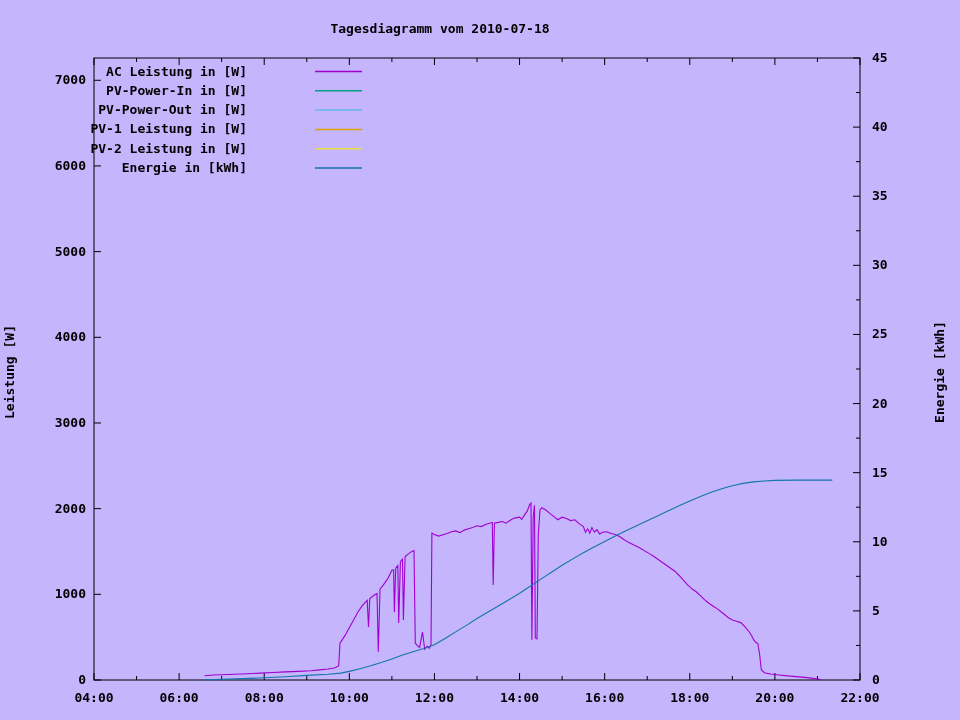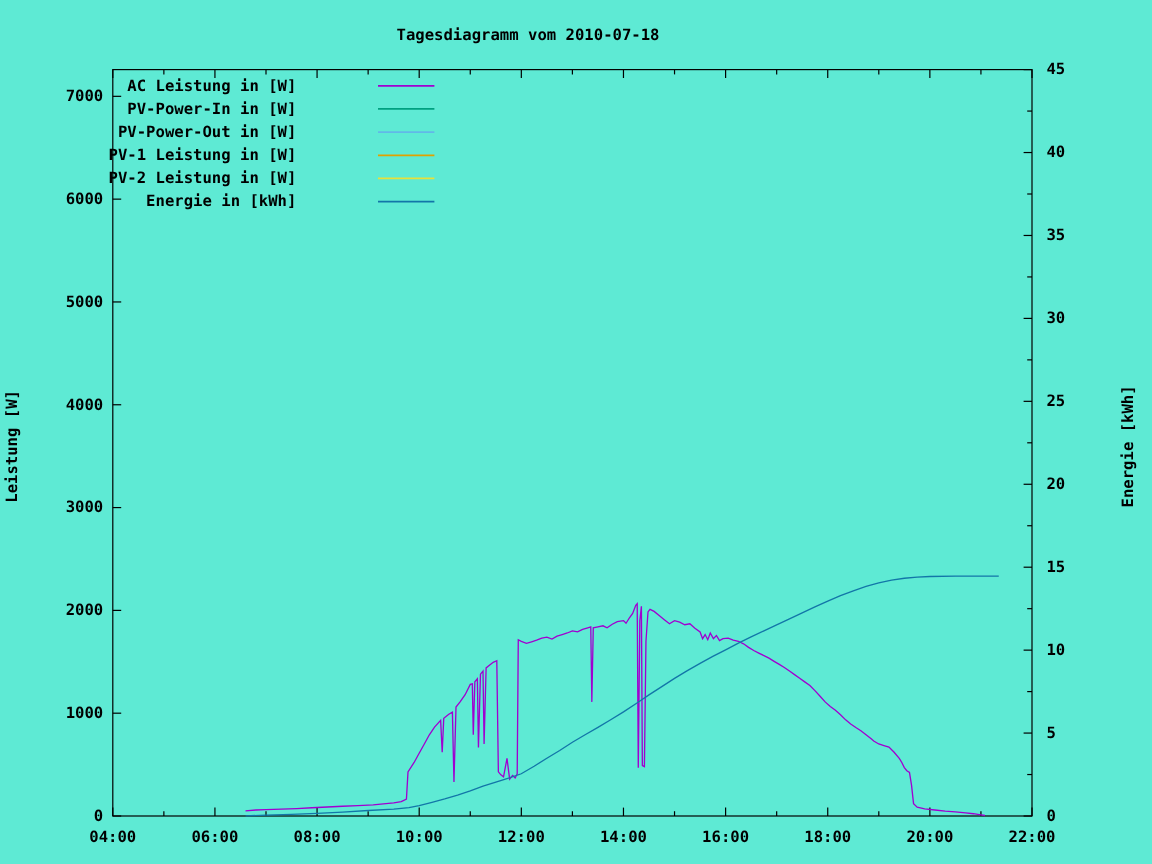--- a/index.html
+++ b/index.html
@@ -1,16 +1,16 @@
 <!DOCTYPE html>
 <html><head>
 <meta charset="utf-8">
 <style>
   html,body{margin:0;padding:0;background:#ffffff;}
-  .stage{position:relative;width:960px;height:720px;background:#5eead4;overflow:hidden;
+  .stage{position:relative;width:960px;height:720px;background:#c4b5fd;overflow:hidden;
          font-family:"DejaVu Sans Mono",monospace;}
   svg{position:absolute;left:0;top:0;}
   #plot text{font-family:"DejaVu Sans Mono",monospace;font-size:13px;font-weight:bold;fill:#000000;}
   #plot .axis-line, #plot .tick{stroke:#000000;stroke-width:1;fill:none;}
   #plot .series{fill:none;stroke-width:1.1;}
   #plot .legend-sample{stroke-width:1.5;}
 </style>
 </head>
 <body>
 

